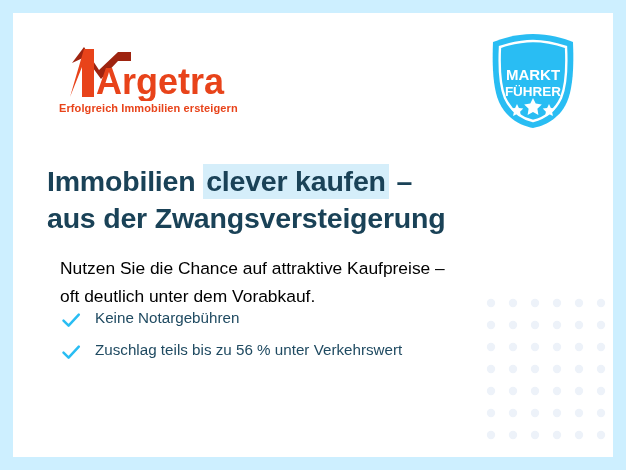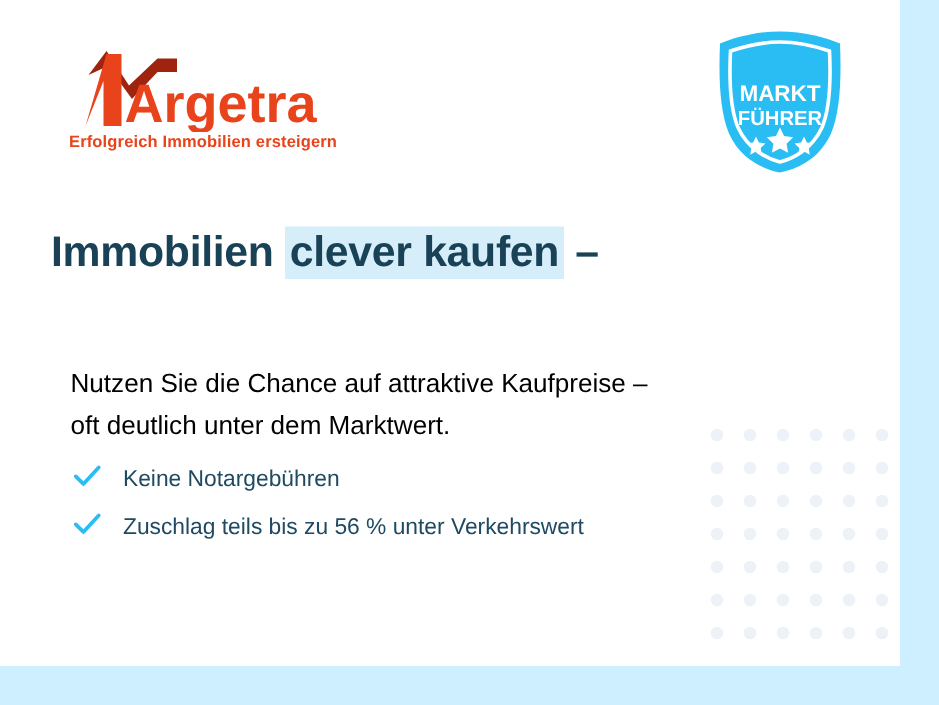--- a/index.html
+++ b/index.html
@@ -13,20 +13,21 @@
     background: #cdefff;
     font-family: "Liberation Sans", sans-serif;
   }
 
   #ad-banner {
     position: relative;
     width: 626px;
     height: 470px;
     background: #cdefff;
     box-sizing: border-box;
+    padding: 13px;
   }
 
   #card {
     position: relative;
     width: 600px;
     height: 444px;
     background: #ffffff;
     overflow: hidden;
   }
 
@@ -105,21 +106,21 @@
 
   
   #checklist {
     position: absolute;
     left: 47px;
     top: 296px;
     width: 480px;
   }
   .check-row {
     display: flex;
-    align-items: flex-end;
+    align-items: flex-start;
     height: 32px;
   }
   .check-icon {
     flex: 0 0 auto;
     width: 22px;
     height: 22px;
     margin-right: 13px;
     display: block;
   }
   .check-label {
@@ -202,25 +203,26 @@
       <text x="46" y="64" text-anchor="middle" font-family="Liberation Sans, sans-serif" font-size="13.5" font-weight="bold" fill="#ffffff">FÜHRER</text>
       <g fill="#ffffff">
         <path d="M30 72 l1.9 4.0 4.4 .6 -3.2 3.1 .8 4.4 -3.9 -2.1 -3.9 2.1 .8 -4.4 -3.2 -3.1 4.4 -.6 Z"></path>
         <path d="M46 66 l2.7 5.6 6.1 .9 -4.4 4.3 1.0 6.1 -5.4 -2.9 -5.4 2.9 1.0 -6.1 -4.4 -4.3 6.1 -.9 Z"></path>
         <path d="M62 72 l1.9 4.0 4.4 .6 -3.2 3.1 .8 4.4 -3.9 -2.1 -3.9 2.1 .8 -4.4 -3.2 -3.1 4.4 -.6 Z"></path>
       </g>
     </svg>
 
     <h1 id="headline">
       <span>Immobilien </span><span class="hl-mark">clever kaufen</span><span> –</span><br>
+      <span>aus der Zwangsversteigerung</span>
     </h1>
 
     <p id="subhead">
       <span>Nutzen Sie die Chance auf attraktive Kaufpreise –</span><br>
-      <span>oft deutlich unter dem Marktwert.</span>
+      <span>oft deutlich unter dem Vorabkauf.</span>
     </p>
 
     <ul id="checklist" style="list-style:none;margin:0;padding:0;">
         <li class="check-row">
           <svg class="check-icon" viewBox="0 0 22 22">
             <path d="M3.5 11.6 L8.6 16.6 L18.8 5.6" fill="none" stroke="#29bdf3" stroke-width="2.5" stroke-linecap="round" stroke-linejoin="round"></path>
           </svg>
           <span class="check-label">Keine Notargebühren</span>
         </li>
         <li class="check-row">

